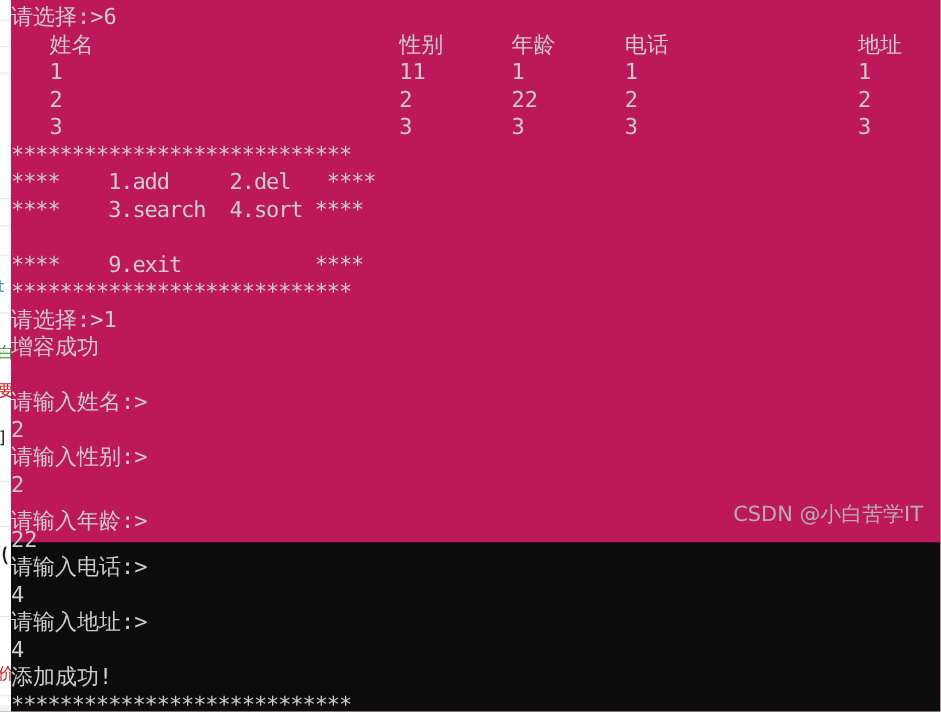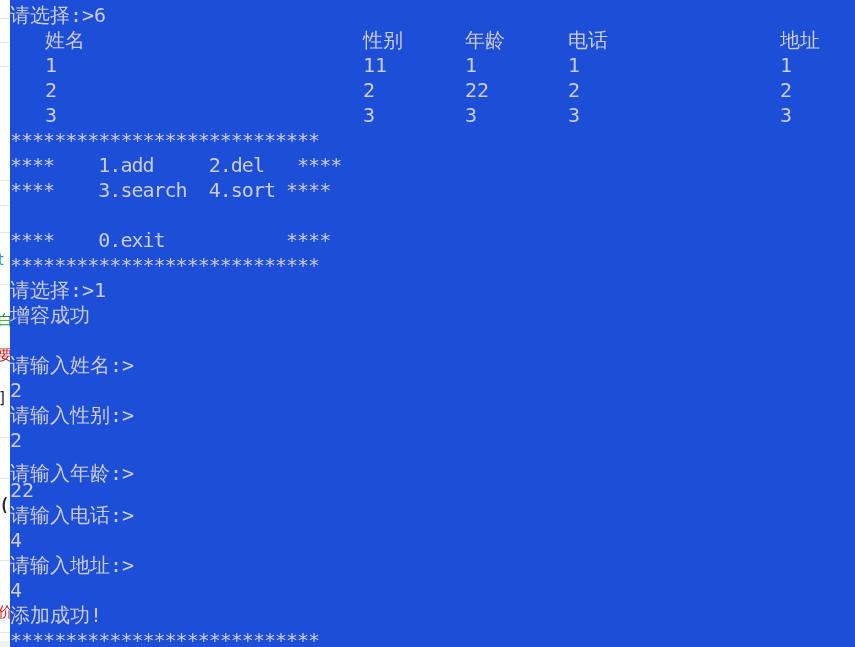--- a/index.html
+++ b/index.html
@@ -43,22 +43,22 @@
     white-space: nowrap;
     overflow: hidden;
   }
 
   
   #console {
     position: absolute;
     left: 10px;
     top: 0;
     width: 845px;
-    height: 647px;
-    background: #1d4ed8;
+    height: 493px;
+    background: #be185d;
     color: #cccccc;
   }
   .row {
     position: absolute;
     left: 0;
     height: 25px;
     line-height: 25px;
     font-size: 20px;
     white-space: pre;
     color: #cccccc;
@@ -176,32 +176,33 @@
       <div class="cell" style="top:103px;left:0px">3</div>
       <div class="cell" style="top:103px;left:318px">3</div>
       <div class="cell" style="top:103px;left:420px">3</div>
       <div class="cell" style="top:103px;left:523px">3</div>
       <div class="cell" style="top:103px;left:735px">3</div>
     </div>
 
     <div class="stars" style="top:128px">****************************</div>
     <div class="menurow" style="top:153px">****    1.add     2.del   ****</div>
     <div class="menurow" style="top:178px">****    3.search  4.sort ****</div>
-    <div class="menurow" style="top:228px">****    0.exit           ****</div>
+    <div class="menurow" style="top:228px">****    9.exit           ****</div>
     <div class="stars" style="top:253px">****************************</div>
 
     <div class="row" style="top:278px">请选择:&gt;1</div>
     <div class="row" style="top:303px">增容成功</div>
     <div class="row" style="top:353px">请输入姓名:&gt;</div>
     <div class="row" style="top:378px">2</div>
     <div class="row" style="top:403px">请输入性别:&gt;</div>
     <div class="row" style="top:428px">2</div>
     <div class="row" style="top:461px">请输入年龄:&gt;</div>
     <div class="row" style="top:478px">22</div>
     <div class="row" style="top:503px">请输入电话:&gt;</div>
     <div class="row" style="top:528px">4</div>
     <div class="row" style="top:553px">请输入地址:&gt;</div>
     <div class="row" style="top:578px">4</div>
     <div class="row" style="top:603px">添加成功!</div>
     <div class="stars" style="top:628px">****************************</div>
 
+    <div id="watermark">CSDN @小白苦学IT</div>
   </div>
 </div>
 
 </body></html>

